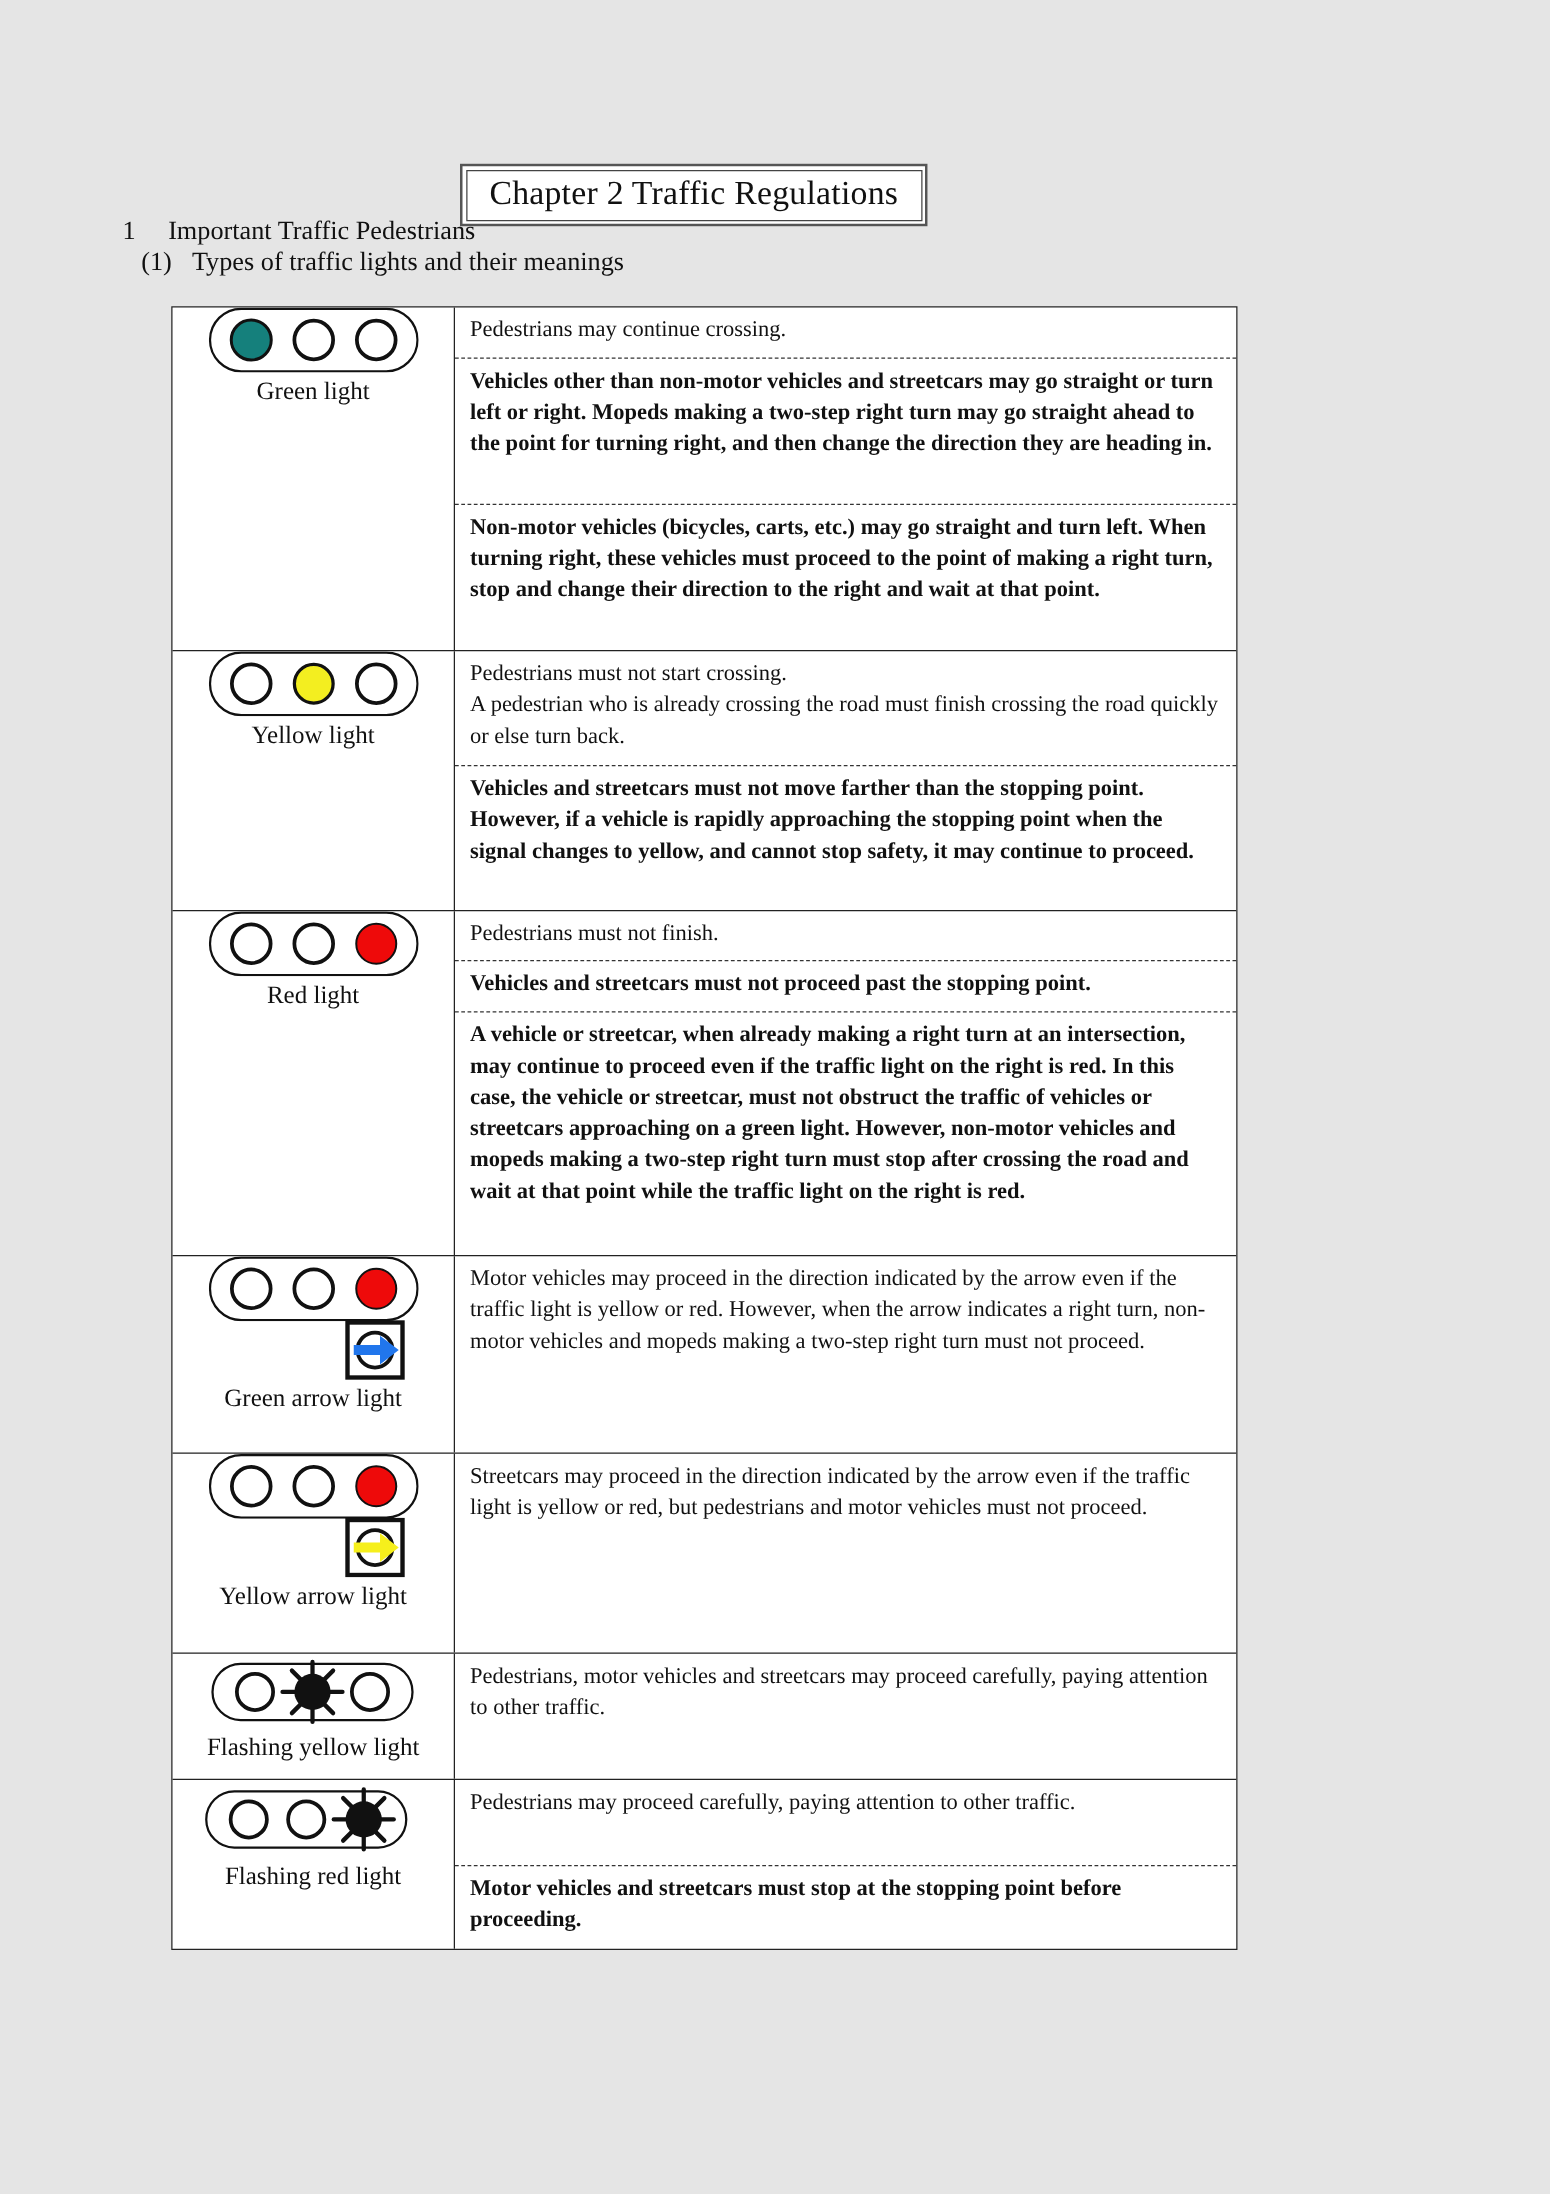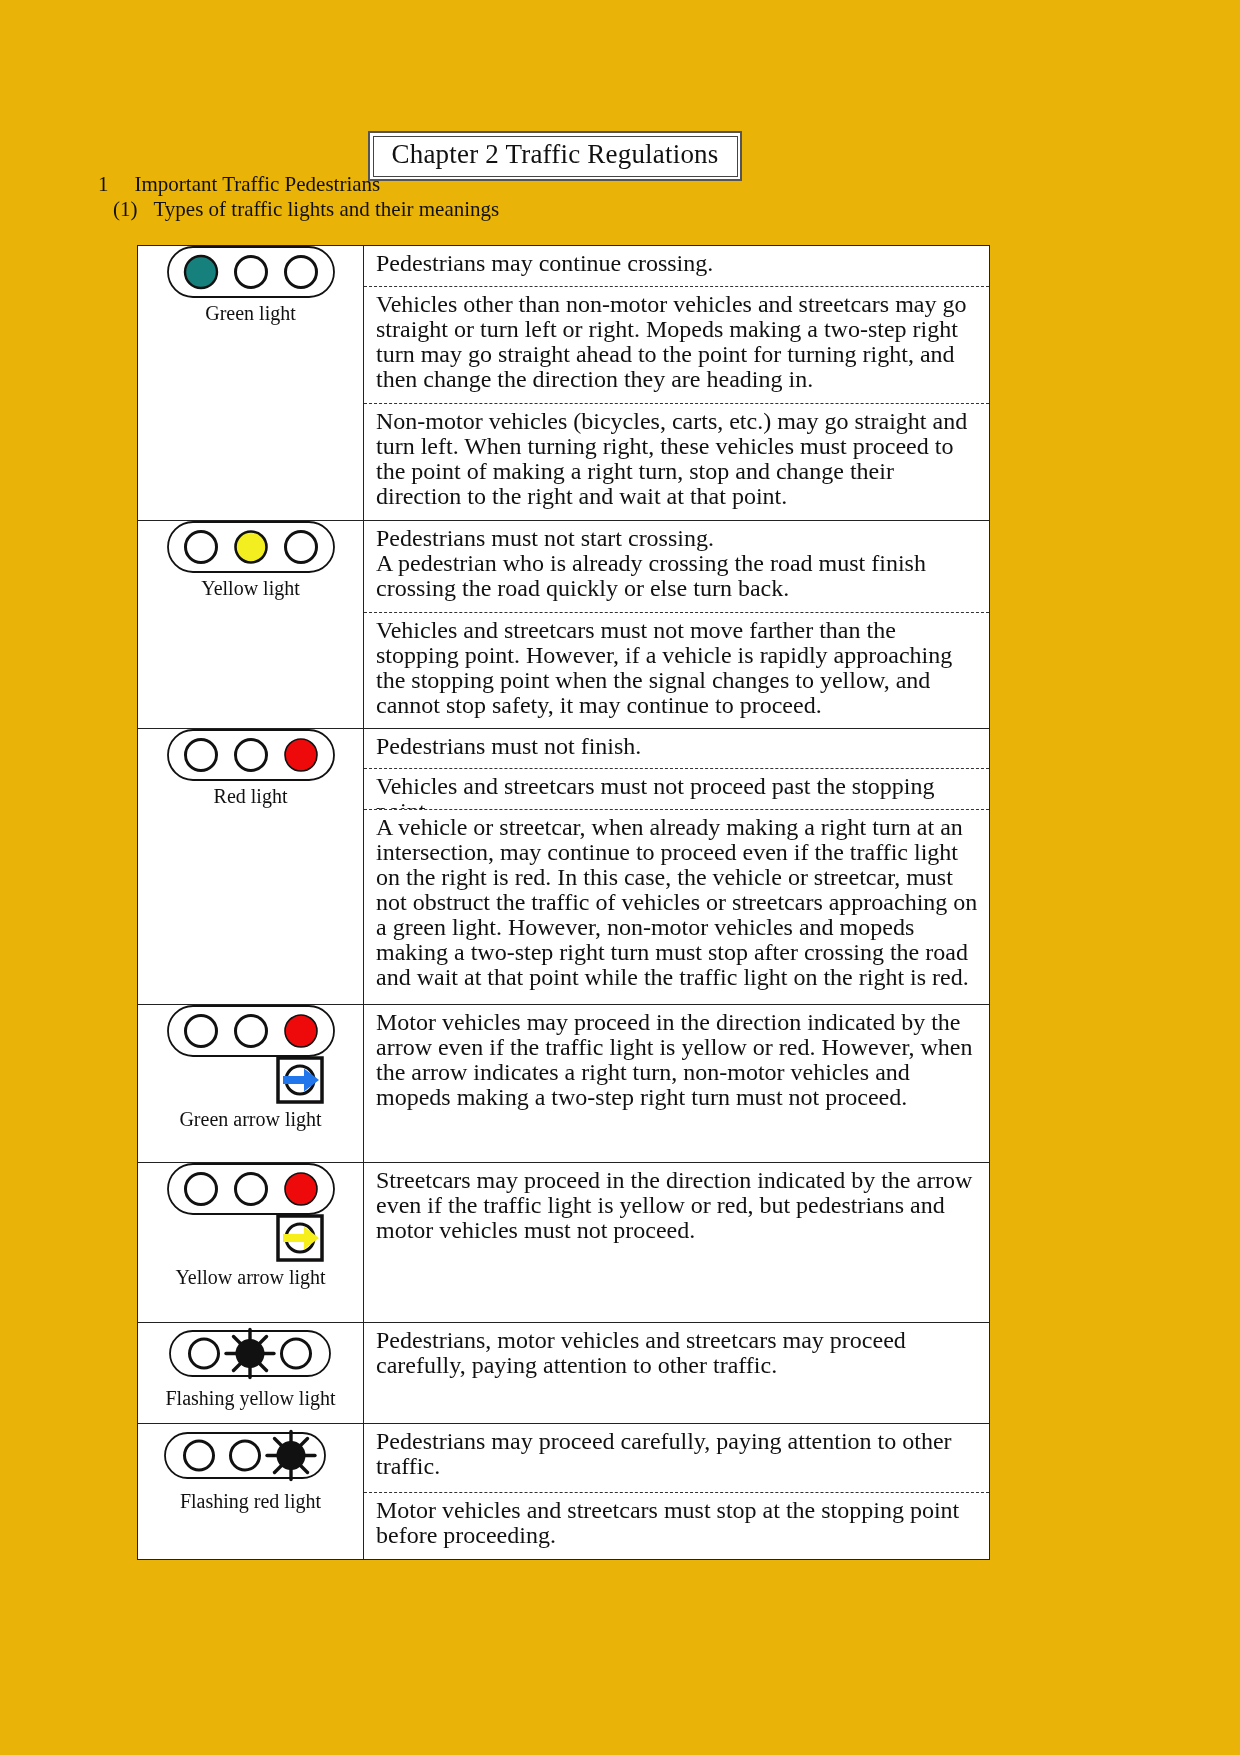--- a/index.html
+++ b/index.html
@@ -1,18 +1,18 @@
 <!DOCTYPE html>
 <html><head>
 <meta charset="utf-8">
 <style>
   * { margin:0; padding:0; box-sizing:border-box; }
   html,body { background:#fff; }
   .page {
-    position:relative; width:1240px; height:1755px; background:#eab308;
+    position:relative; width:1240px; height:1755px; background:#e5e5e5;
     font-family:"Liberation Serif","DejaVu Serif",serif; color:#111;
   }
   .title-box {
     position:absolute; left:368px; top:131px;
     border:2px solid #555; padding:2.5px; background:#fff;
   }
   .title-box-inner {
     border:1.5px solid #444; padding:2px 18px 6px 18px;
     font-size:27px; letter-spacing:0.2px; white-space:nowrap;
   }
@@ -26,24 +26,24 @@
     border:1.8px solid #222; background:#fff;
   }
   .row { display:flex; width:100%; border-bottom:1.8px solid #222; }
   .row:last-child { border-bottom:none; }
   .lcell {
     width:226px; flex:0 0 226px; border-right:1.8px solid #222;
     display:flex; flex-direction:column; align-items:center; 
   }
   .rcell { flex:1 1 auto; display:flex; flex-direction:column; min-width:0; }
   .sub {
-    padding:5px 10px 0 12px; font-size:24px; line-height:25px;
+    padding:5px 10px 0 12px; font-size:18px; line-height:25px;
     white-space:pre-line; overflow:hidden;
   }
-  .sub + .sub { border-top:1.5px dashed #333; }
+  .sub + .sub { border-top:1.5px dashed #333;font-weight:bold; }
   .sub.grow { flex:1 1 auto; }
   .light-label { font-size:20px; margin-top:4px; text-align:center; }
   .icon-stack { display:flex; flex-direction:column; align-items:center; }
   .abox { margin-left:98px; margin-top:-1px; }
   .h275{height:275px}.h208{height:208px}.h276{height:276px}
   .h158{height:158px}.h160{height:160px}.h101{height:101px}.h135{height:135px}
 </style>
 </head>
 <body>
 

